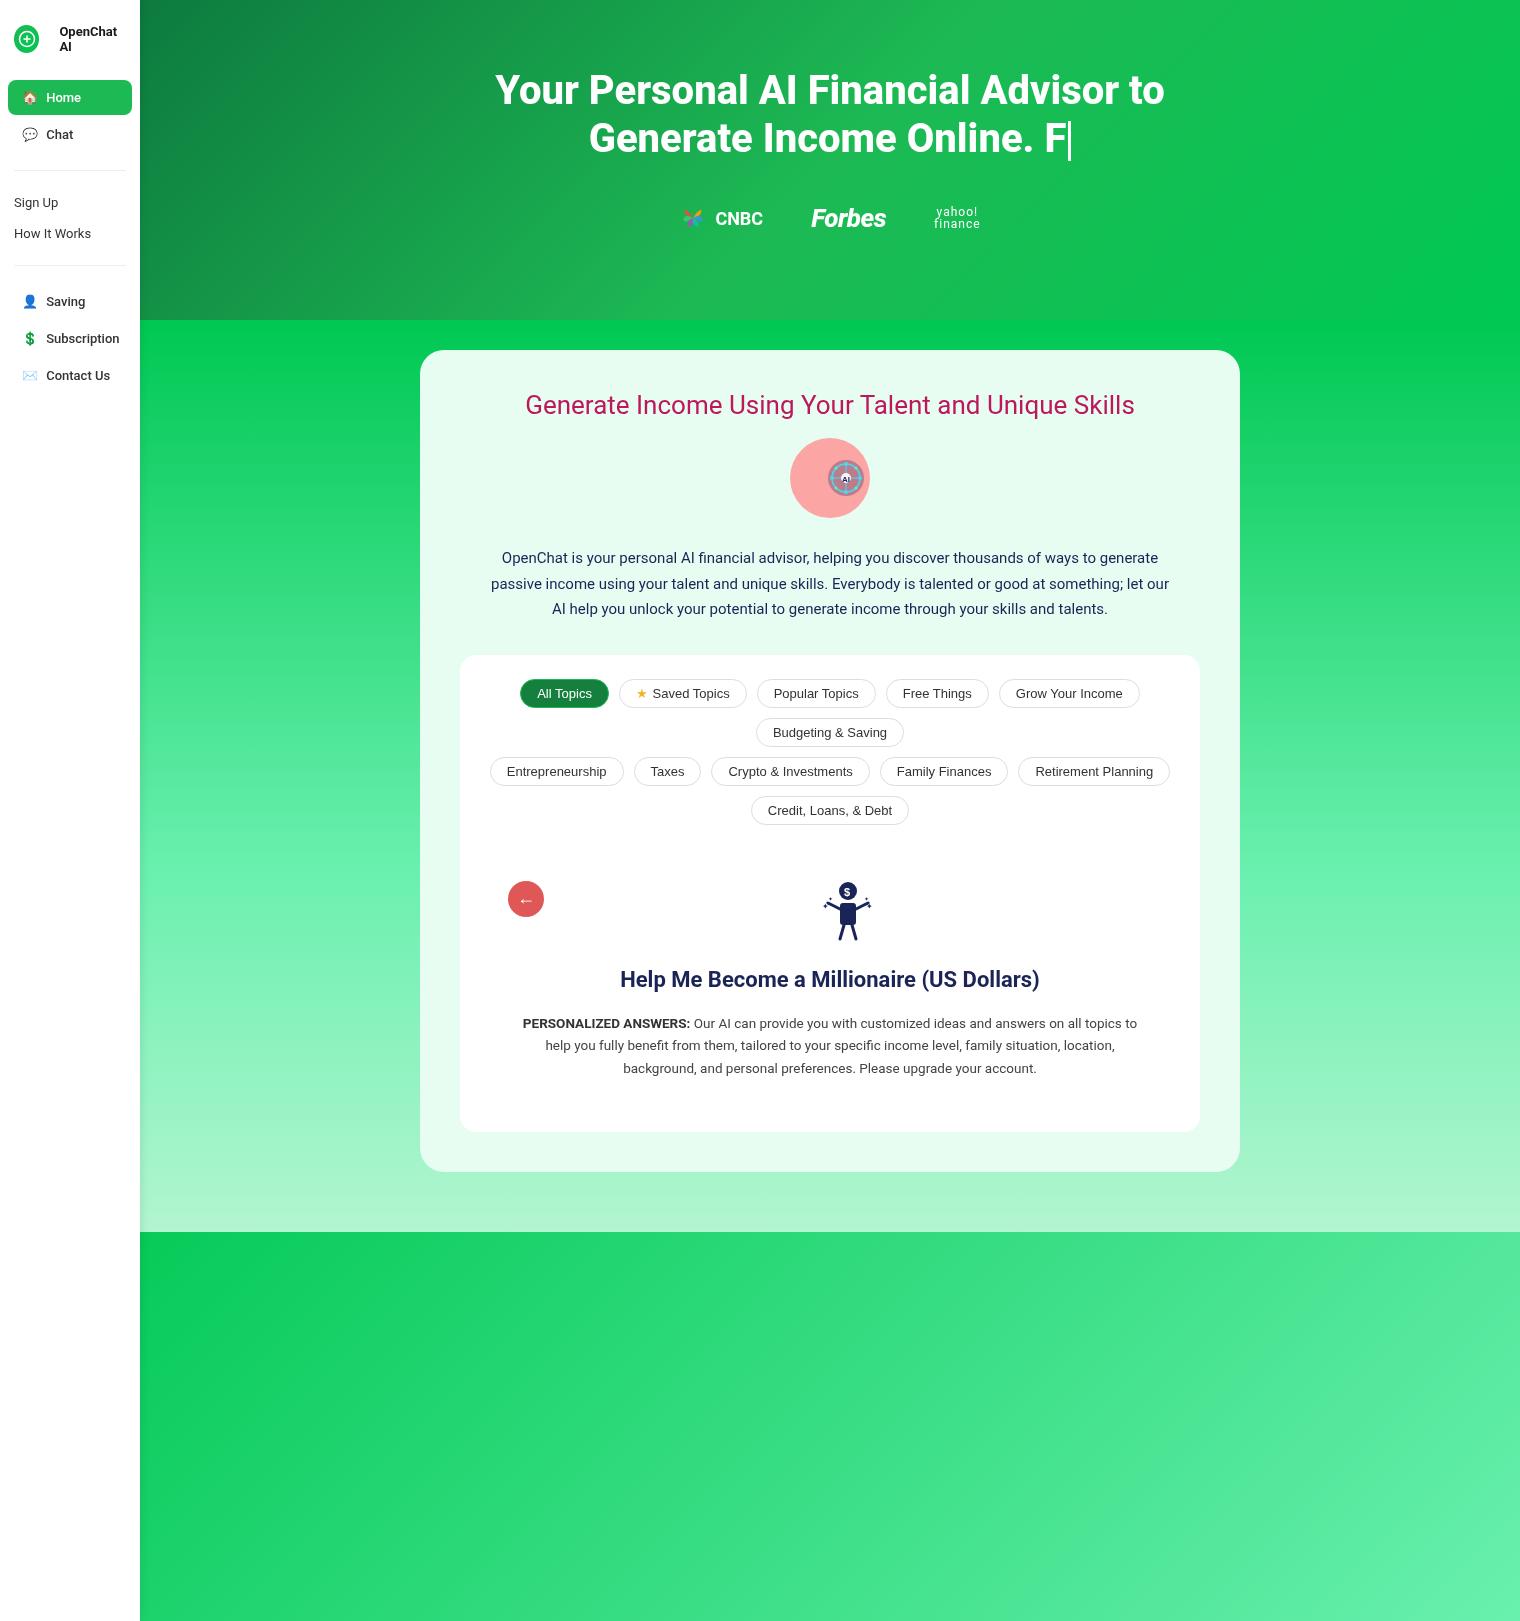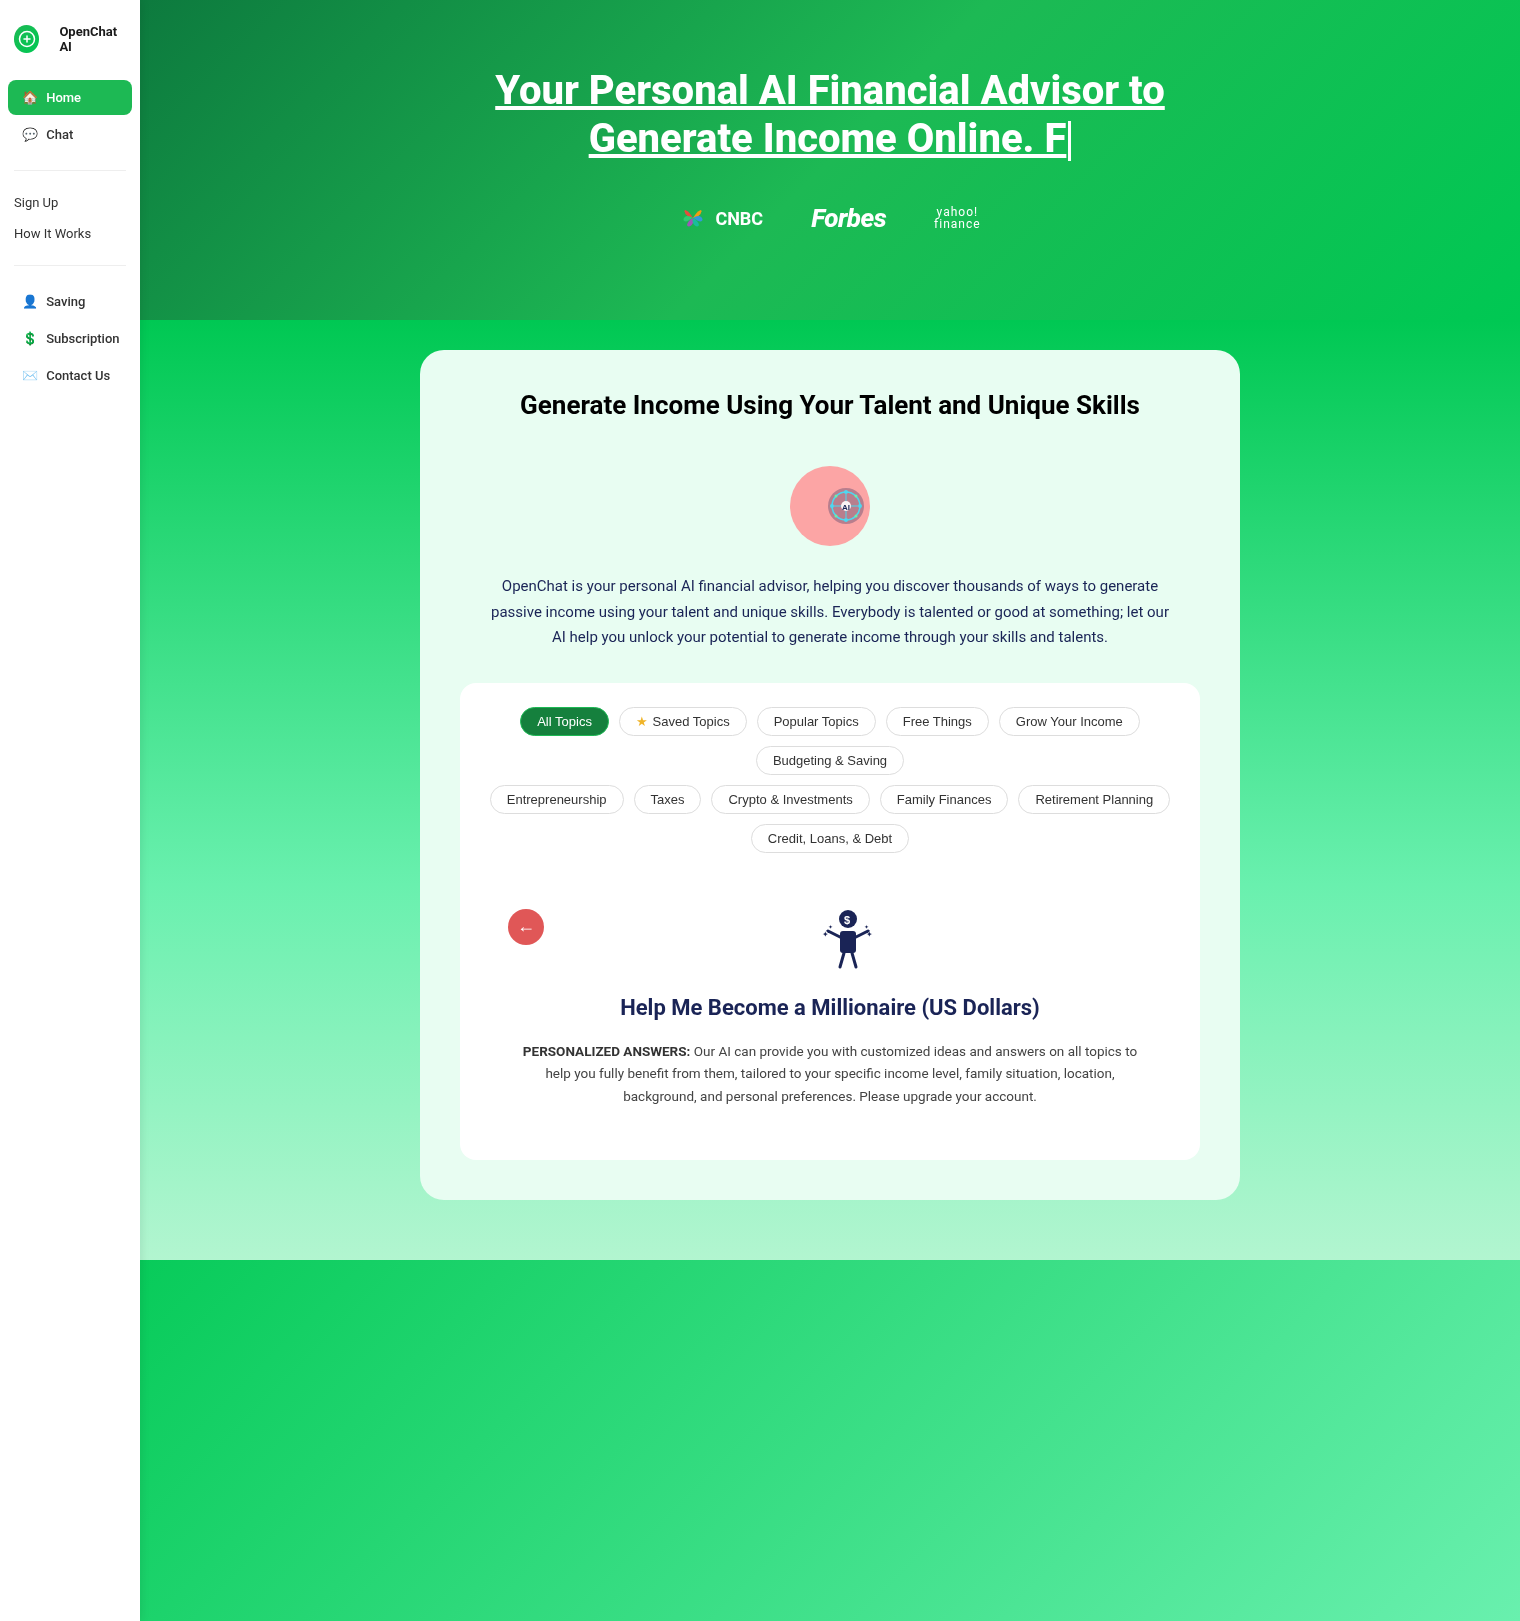--- a/index.html
+++ b/index.html
@@ -99,21 +99,20 @@
       align-items: center;
       justify-content: center;
     }
     .hero-title {
       font-size: 40px;
       font-weight: 800;
       color: #fff;
       max-width: 780px;
       line-height: 1.2;
       margin-bottom: 40px;
-      text-decoration: underline;
     }
     .hero-title .cursor {
       display: inline-block;
       width: 3px;
       height: 1em;
       background: #fff;
       vertical-align: middle;
       margin-left: 2px;
     }
     .hero-logos {
@@ -164,23 +163,23 @@
     .main-card {
       background: #e8fdf2;
       border-radius: 24px;
       max-width: 820px;
       width: 100%;
       padding: 40px 40px 40px;
     }
     .card-title {
       text-align: center;
       font-size: 26px;
-      font-weight: 700;
-      color: #000000;
-      margin-bottom: 46px;
+      font-weight: 400;
+      color: #be185d;
+      margin-bottom: 18px;
     }
     .ai-icon-wrapper {
       display: flex;
       justify-content: center;
       margin-bottom: 28px;
     }
     .ai-icon-circle {
       width: 80px; height: 80px;
       background: #fca5a5;
       border-radius: 50%;

